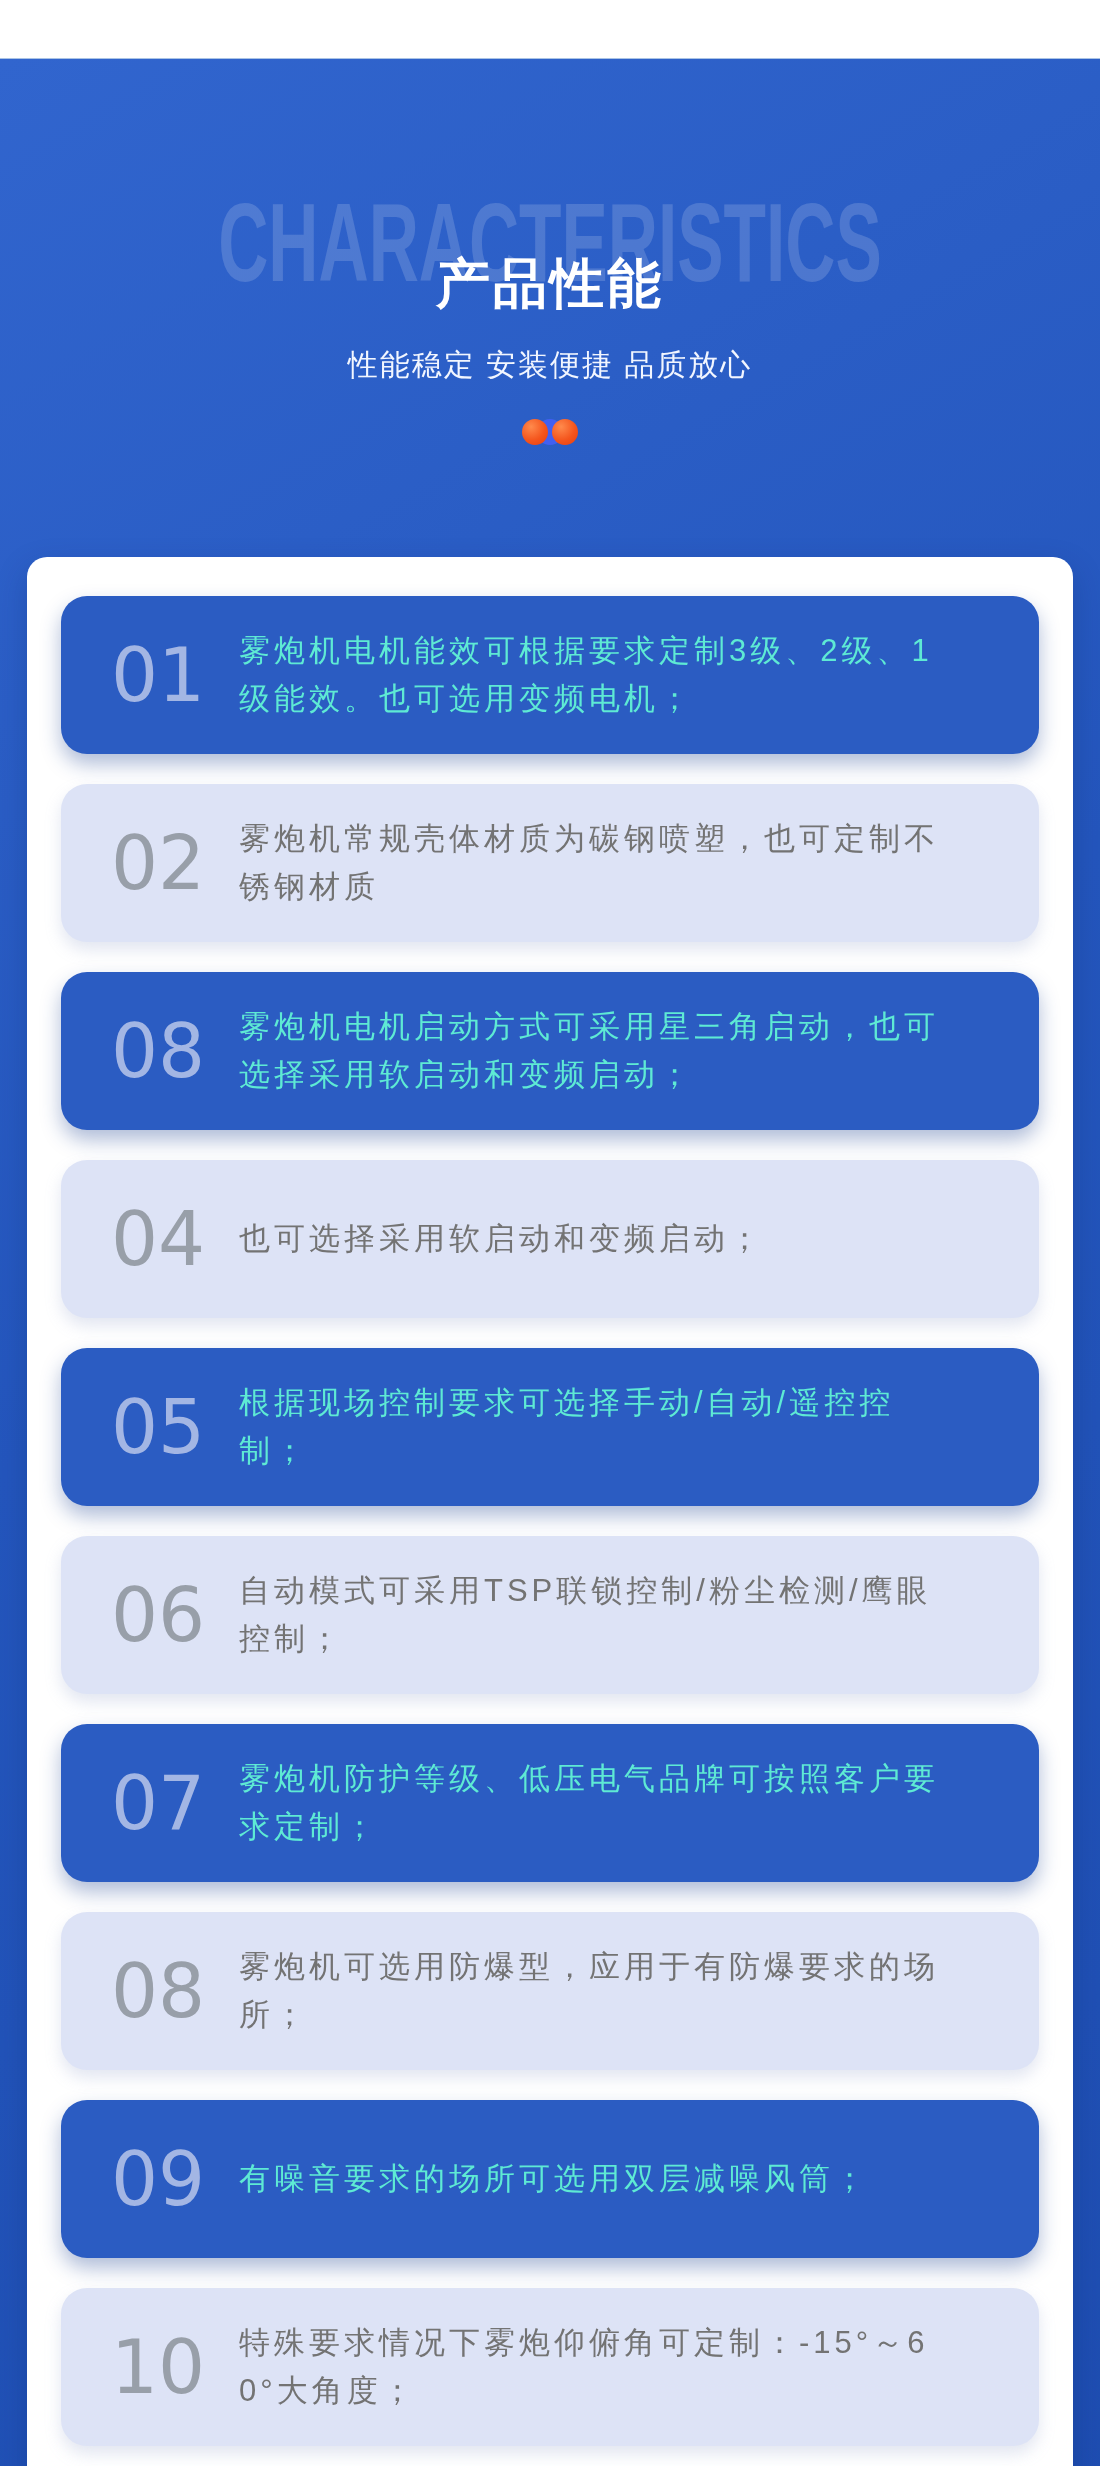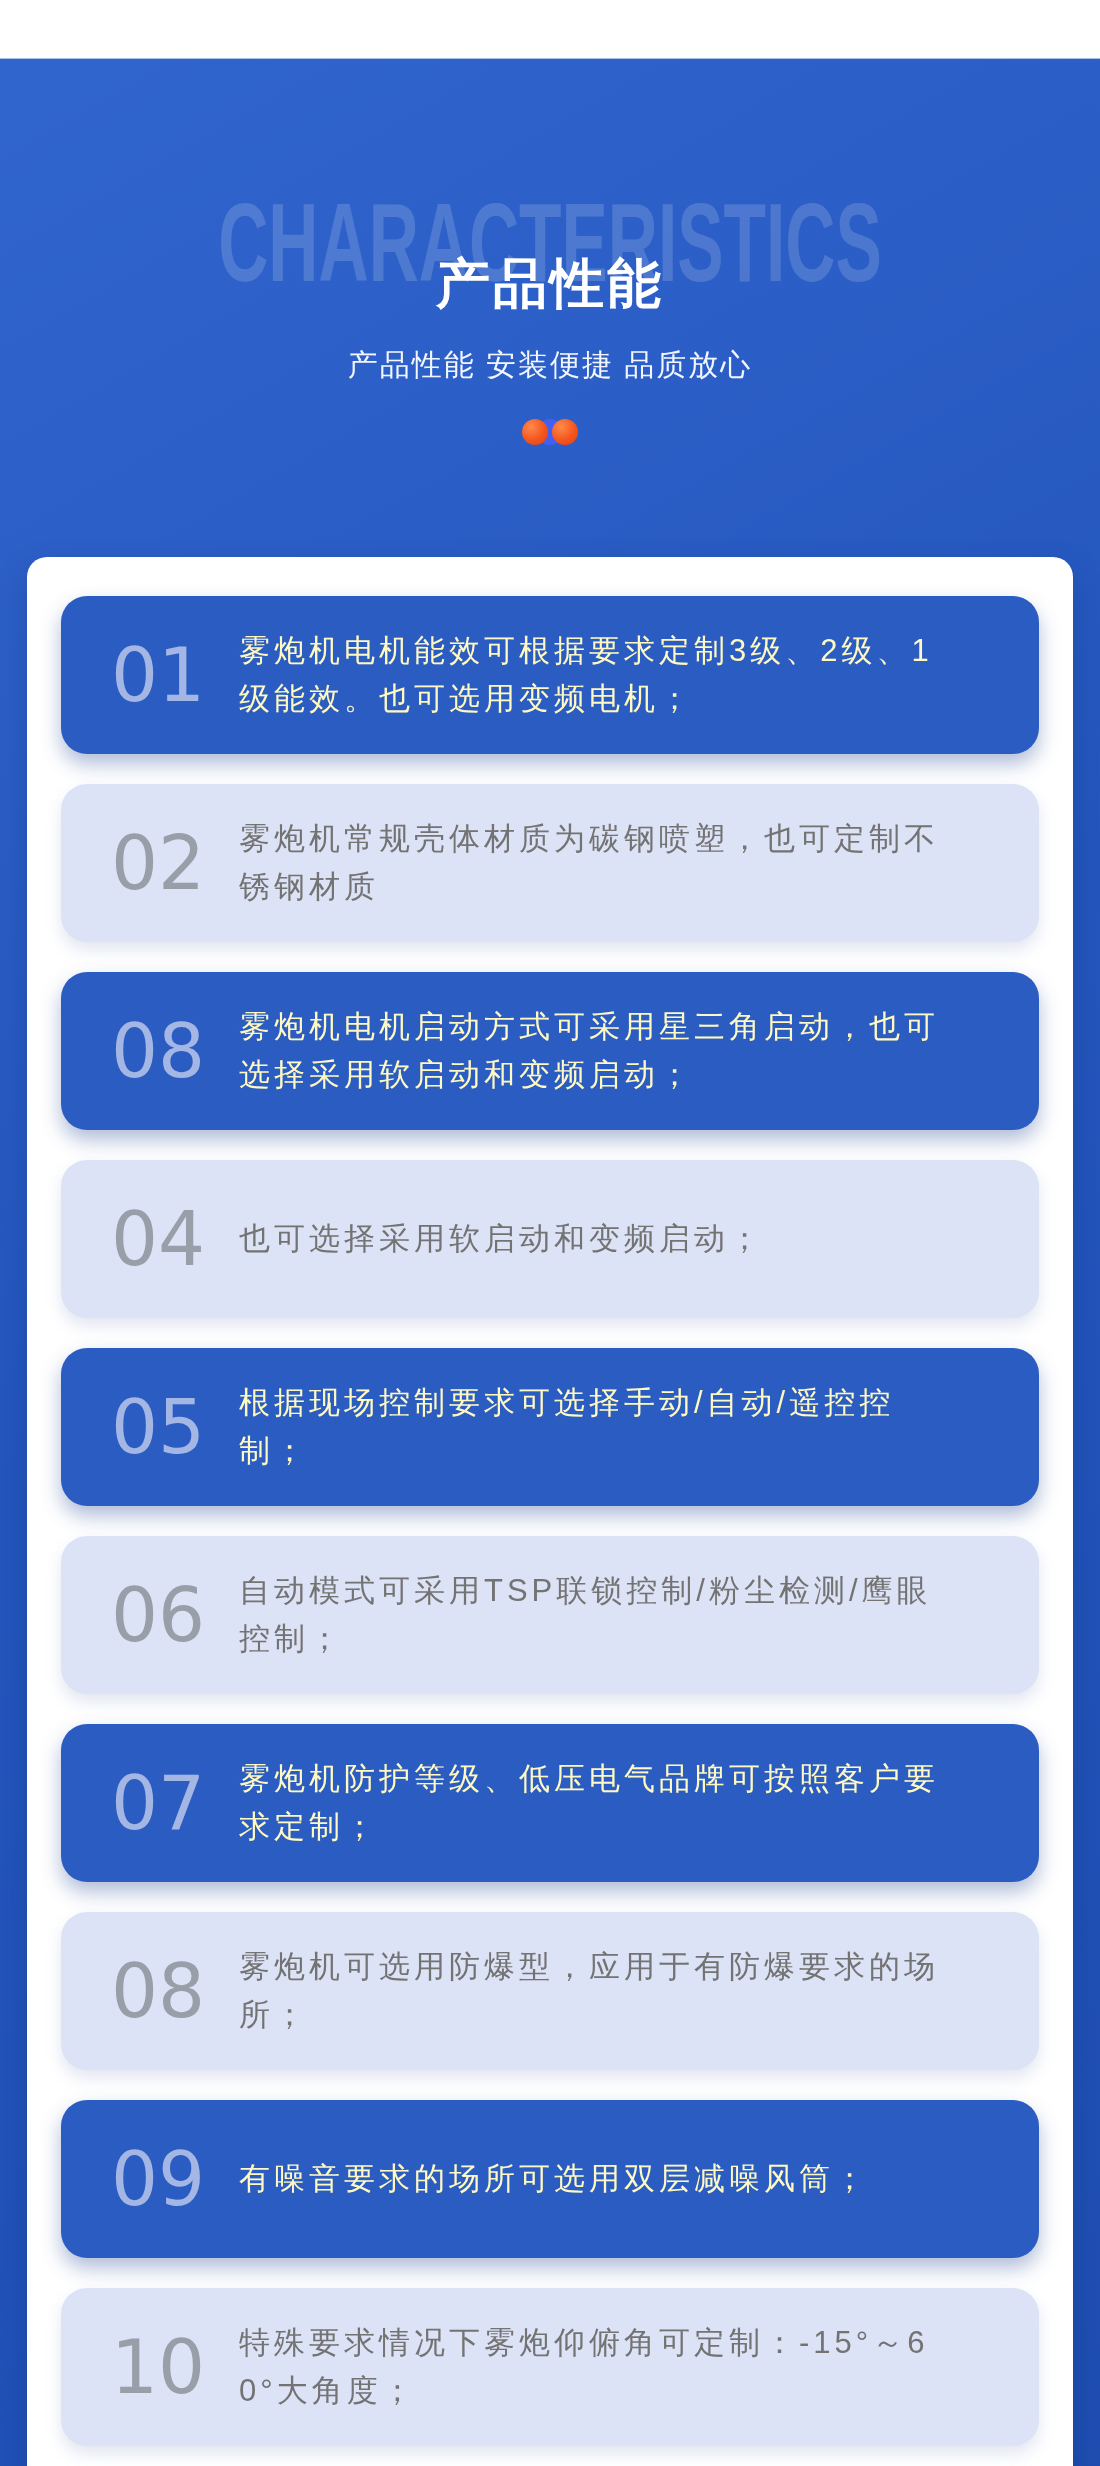--- a/index.html
+++ b/index.html
@@ -75,33 +75,33 @@
     font-size: 74px; line-height: 74px; font-weight: 500;
   }
   .card.blue .num { color: #a3b6e4; }
   .card.light .num { color: #989fa9; }
   .txt {
     width: 700px;
     font-size: 31px; line-height: 48px;
     letter-spacing: 4px;
     word-break: break-all;
   }
-  .card.blue .txt { color: #fef9c3; }
+  .card.blue .txt { color: #5eead4; }
   .card.light .txt { color: #737373; }
 </style>
 </head>
 <body>
 
 <div class="page">
   <div class="top-strip"></div>
   <div class="blue-section">
     <div class="hero">
       <div class="watermark">CHARACTERISTICS</div>
       <h1 class="title">产品性能</h1>
-      <div class="subtitle">产品性能 安装便捷 品质放心</div>
+      <div class="subtitle">性能稳定 安装便捷 品质放心</div>
       <div class="dots">
         <span class="dot dot-blue"></span>
         <span class="dot dot-orange dot-left"></span>
         <span class="dot dot-orange dot-right"></span>
       </div>
     </div>
     <div class="panel" id="features-panel">
   <div class="card blue">
     <div class="num">01</div>
     <div class="txt">雾炮机电机能效可根据要求定制3级、2级、1级能效。也可选用变频电机；</div>

